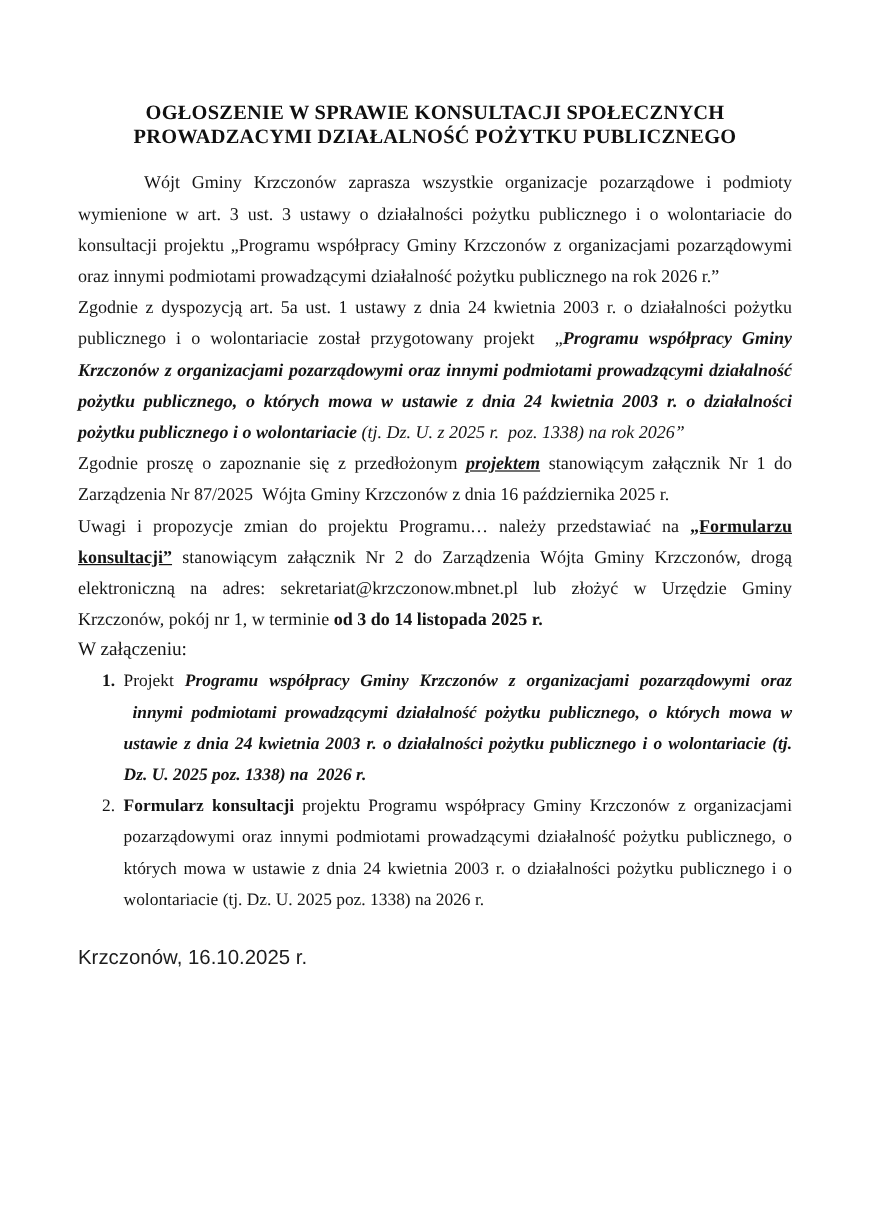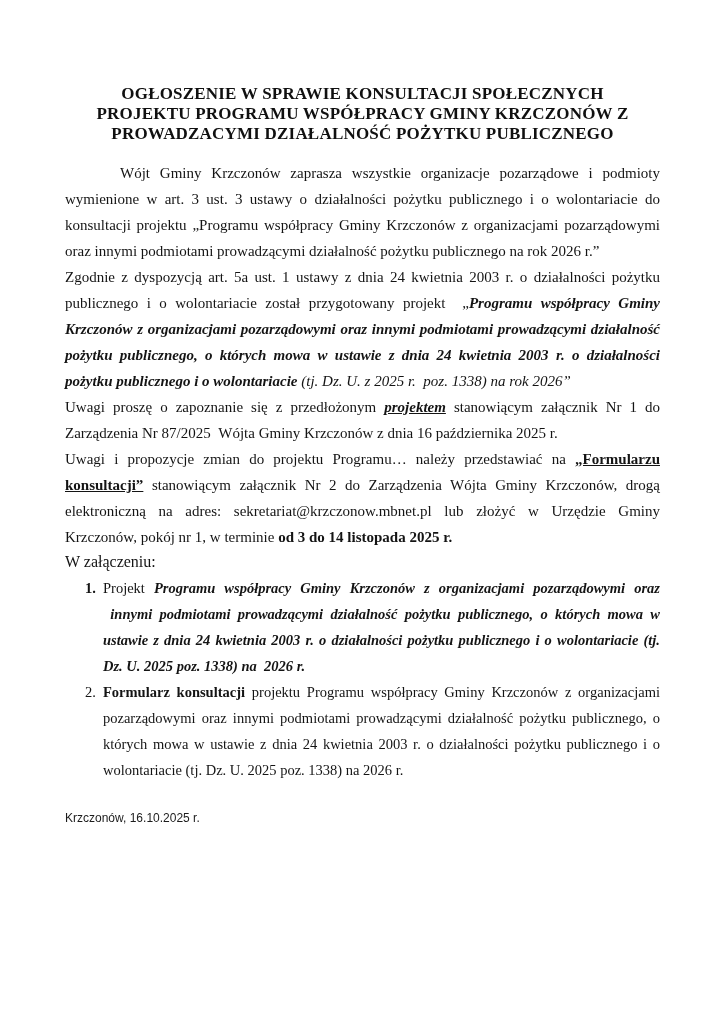--- a/index.html
+++ b/index.html
@@ -57,42 +57,41 @@
   }
   .list-item .num {
     position: absolute;
     left: 20px;
     top: 0;
   }
   .num-bold { font-weight: bold; }
   .footer-date {
     margin-top: 26px;
     font-family: "Liberation Sans", sans-serif;
-    font-size: 12px;
+    font-size: 17px;
     line-height: 18px;
     color: #1c1c1c;
     text-align: left;
   }
 </style>
 </head>
 <body>
 
 <div class="page">
 
   <h1 class="doc-title">
     <span class="title-line">OGŁOSZENIE W SPRAWIE KONSULTACJI SPOŁECZNYCH</span>
-    <span class="title-line">PROJEKTU PROGRAMU WSPÓŁPRACY GMINY KRZCZONÓW Z</span>
     <span class="title-line">PROWADZACYMI DZIAŁALNOŚĆ POŻYTKU PUBLICZNEGO</span>
   </h1>
 
   <p class="para first-indent"><span>Wójt Gminy Krzczonów zaprasza wszystkie organizacje pozarządowe i podmioty wymienione w art. 3 ust. 3 ustawy o działalności pożytku publicznego i o wolontariacie do konsultacji projektu „Programu współpracy Gminy Krzczonów z organizacjami pozarządowymi oraz innymi podmiotami prowadzącymi działalność pożytku publicznego na rok 2026 r.”</span></p>
 
   <p class="para"><span>Zgodnie z dyspozycją art. 5a ust. 1 ustawy z dnia 24 kwietnia 2003 r. o działalności pożytku publicznego i o wolontariacie został przygotowany projekt &nbsp;„</span><span class="bi">Programu współpracy Gminy Krzczonów z organizacjami pozarządowymi oraz innymi podmiotami prowadzącymi działalność pożytku publicznego, o których mowa w ustawie z dnia 24 kwietnia 2003 r. o działalności pożytku publicznego i o wolontariacie</span><span class="i"> (tj. Dz. U. z 2025 r. &nbsp;poz. 1338) na rok 2026”</span></p>
 
-  <p class="para"><span>Uwagi proszę o zapoznanie się z przedłożonym </span><span class="biu">projektem</span><span> stanowiącym załącznik Nr 1 do Zarządzenia Nr 87/2025 &nbsp;Wójta Gminy Krzczonów z dnia 16 października 2025 r.</span></p>
+  <p class="para"><span>Zgodnie proszę o zapoznanie się z przedłożonym </span><span class="biu">projektem</span><span> stanowiącym załącznik Nr 1 do Zarządzenia Nr 87/2025 &nbsp;Wójta Gminy Krzczonów z dnia 16 października 2025 r.</span></p>
 
   <p class="para"><span>Uwagi i propozycje zmian do projektu Programu… należy przedstawiać na </span><span class="bu">„Formularzu konsultacji”</span><span> stanowiącym załącznik Nr 2 do Zarządzenia Wójta Gminy Krzczonów, drogą elektroniczną na adres: </span><span>sekretariat@krzczonow.mbnet.pl</span><span> lub złożyć w Urzędzie Gminy Krzczonów, pokój nr 1, w terminie </span><span class="b">od 3 do 14 listopada 2025 r.</span></p>
 
 
   <p class="attachments-label">W załączeniu:</p>
 
   <div class="list">
     <div class="list-item">
       <span class="num num-bold">1.</span><span>Projekt </span><span class="bi">Programu współpracy Gminy Krzczonów z organizacjami pozarządowymi oraz &nbsp;innymi podmiotami prowadzącymi działalność pożytku publicznego, o których mowa w ustawie z dnia 24 kwietnia 2003 r. o działalności pożytku publicznego i o wolontariacie (tj. Dz. U. 2025 poz. 1338) na &nbsp;2026 r.</span>
     </div>

